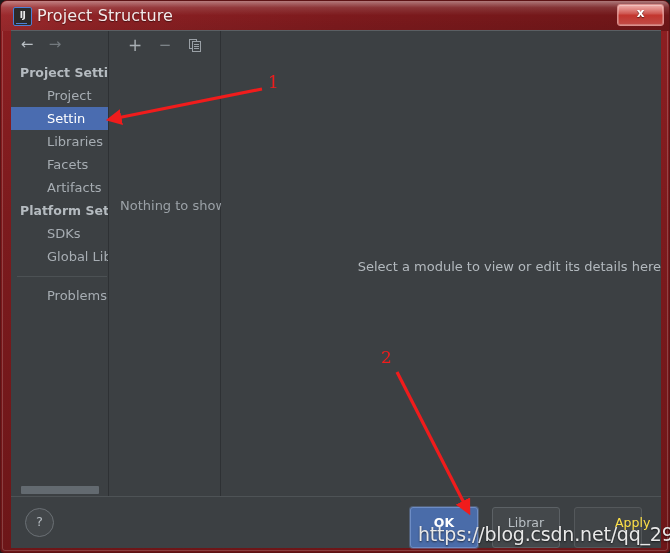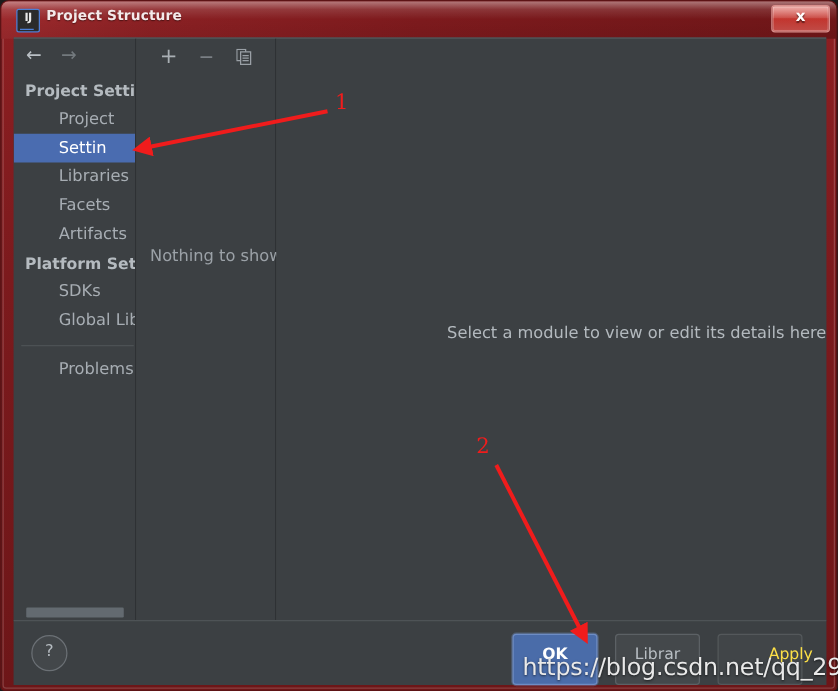--- a/index.html
+++ b/index.html
@@ -68,26 +68,25 @@
   #app-icon::after {
     content: "";
     position: absolute;
     left: 2px; bottom: 1px;
     width: 11px; height: 1px;
     background: #4d7fd6;
   }
   #window-title {
     position: absolute;
     left: 36px; top: 5px;
-    font-size: 11px;
+    font-size: 16px;
     color: #f4eaea;
     text-shadow: 0 1px 1px rgba(0,0,0,0.45);
     letter-spacing: 0.1px;
     white-space: nowrap;
-    font-weight: bold;
   }
   #close-button {
     position: absolute;
     right: 7px; top: 3px;
     width: 45px; height: 20px;
     border-radius: 3px;
     border: 1px solid #d98f8c;
     background:
       linear-gradient(180deg,
         rgba(255,255,255,0.55) 0%,

